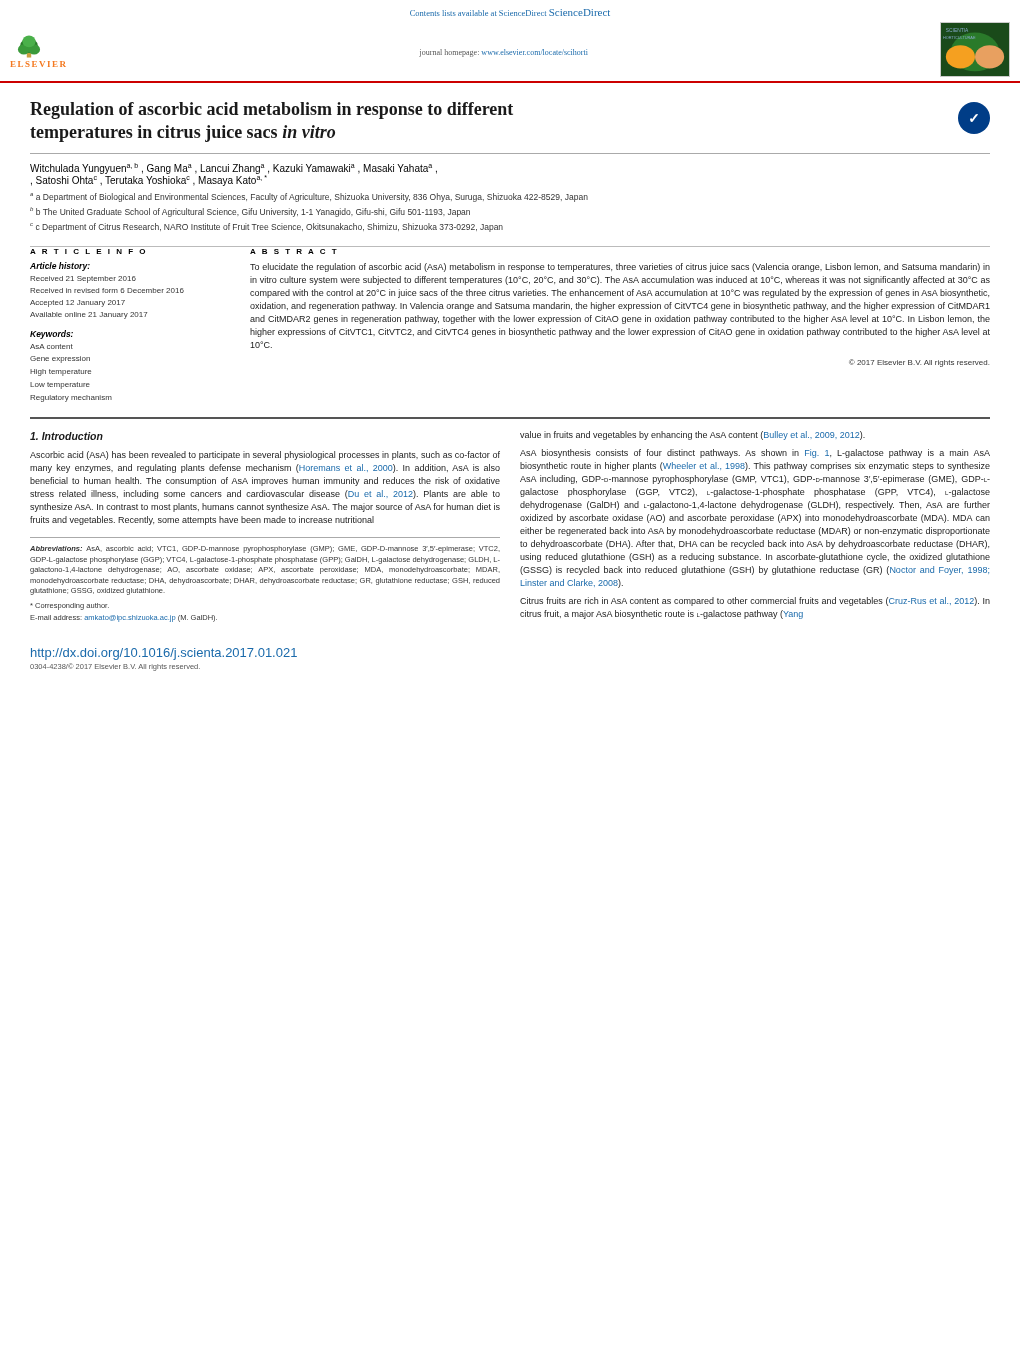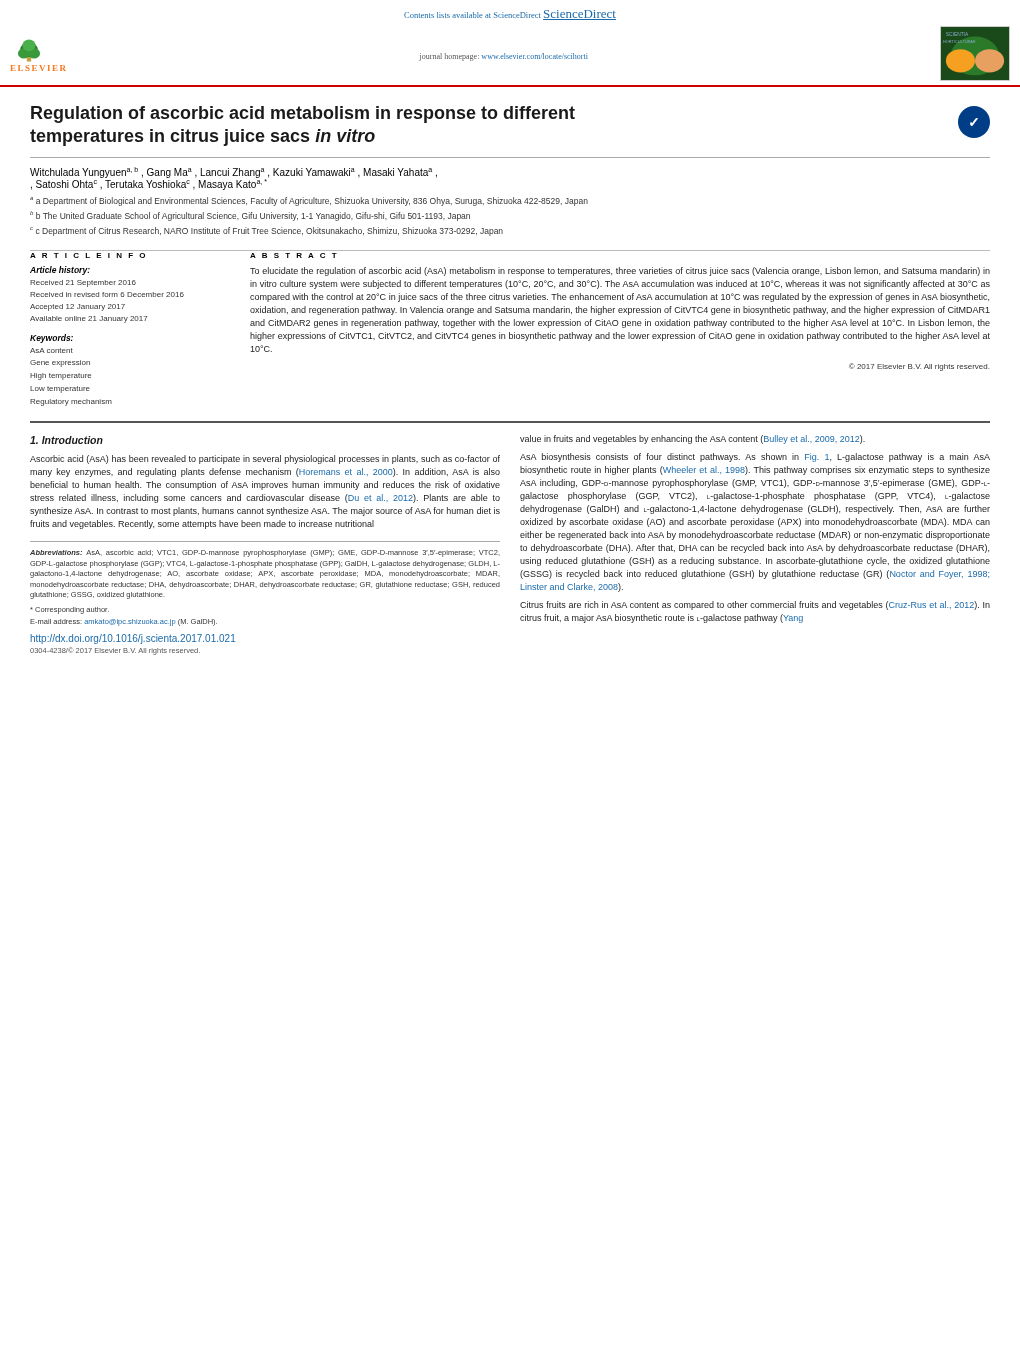--- a/index.html
+++ b/index.html
@@ -73,21 +73,21 @@
       margin-bottom: 8px;
       padding-bottom: 8px;
       border-bottom: 1px solid #aaa;
     }
     .article-title {
       font-size: 18px;
       font-weight: bold;
       color: #1a1a1a;
       line-height: 1.3;
       flex: 1;
-      font-family: Liberation Sans, sans-serif;
+      font-family: Liberation Serif, serif;
     }
     .article-title em {
       font-style: italic;
     }
 
     
     .authors {
       font-size: 10px;
       margin-bottom: 4px;
       font-family: Arial, sans-serif;
@@ -223,22 +223,22 @@
       font-style: italic;
       margin-bottom: 3px;
     }
     .footnotes-section p {
       margin-bottom: 2px;
     }
     .corresponding-note {
       margin-top: 4px;
     }
     .doi-line {
-      margin-top: 4px;
-      font-size: 10px;
+      margin-top: 20px;
+      font-size: 13px;
       color: #1a6aab;
     }
     .issn-line {
       font-size: 7.5px;
       color: #555;
     }
 
     
     .elsevier-logo-box {
       display: flex;
@@ -268,21 +268,21 @@
       margin-top: 4px;
       flex-shrink: 0;
     }
   </style>
 </head>
 <body>
 
 <div class="journal-header">
   <div class="journal-header-top">
     <span>Contents lists available at ScienceDirect</span>
-    <span style="color:#1a6aab; font-size:13px;text-decoration:underline;"> ScienceDirect</span>
+    <span style="color:#1a6aab; font-size:11px;"> ScienceDirect</span>
   </div>
   <div class="journal-header-main">
 
     <div class="elsevier-logo-box">
       <svg class="elsevier-icon" viewBox="0 0 50 38">
 
         <rect x="22" y="28" width="6" height="8" fill="#c8a040"></rect>
         <ellipse cx="25" cy="20" rx="12" ry="10" fill="#2a7a2a"></ellipse>
         <ellipse cx="18" cy="25" rx="8" ry="7" fill="#3a9a3a"></ellipse>
         <ellipse cx="32" cy="25" rx="8" ry="7" fill="#3a9a3a"></ellipse>

